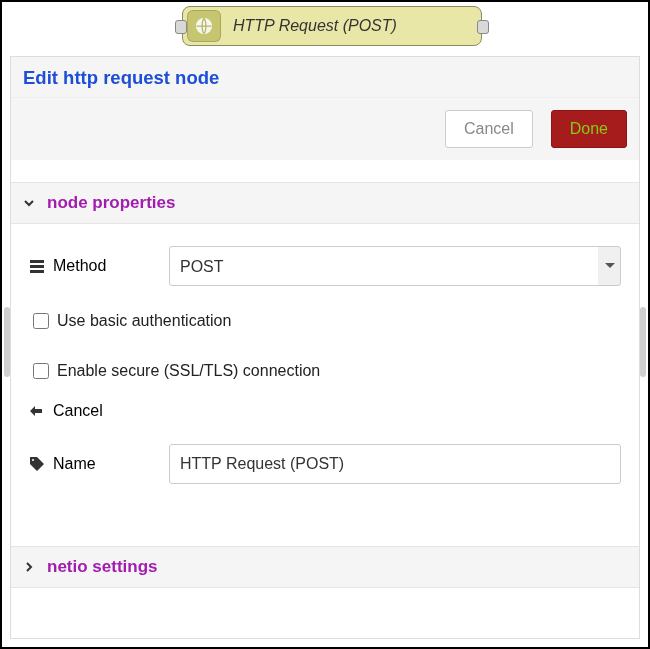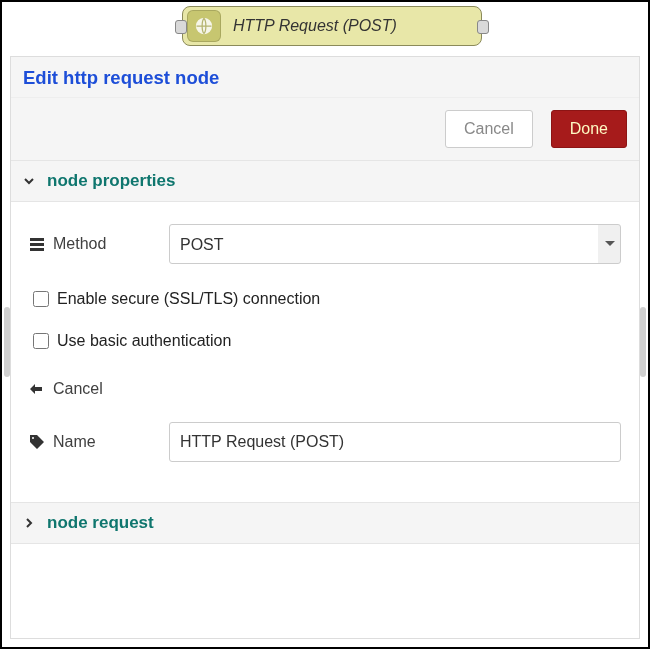--- a/index.html
+++ b/index.html
@@ -88,53 +88,54 @@
     border: 1px solid #ccc;
     background: #fff;
     color: #888;
     cursor: pointer;
     display: inline-flex;
     align-items: center;
   }
   .btn.primary {
     background: #a61b1b;
     border-color: #8c1414;
-    color: #fef9c3;
+    color: #84cc16;
   }
   .spacer { flex: 1; }
 
   .section-header {
     display: flex;
     align-items: center;
     padding: 10px 12px;
     font-size: 17px;
     font-weight: bold;
-    color: #0f766e;
+    color: #a21caf;
     background: #f5f5f5;
     border-top: 1px solid #e5e5e5;
     border-bottom: 1px solid #e5e5e5;
     cursor: pointer;
+    margin-top: 22px;
   }
   .chev { width: 14px; display: inline-flex; margin-right: 10px; color: #444; }
 
   .form {
     padding: 22px 18px 32px 18px;
     background: #fff;
   }
   .row {
     display: flex;
     align-items: center;
     margin-bottom: 24px;
   }
   .label-cell {
     width: 140px;
     display: flex;
     align-items: center;
     font-size: 16px;
-    color: #404040;
+    color: #000000;
   }
   .label-cell .ficon { width: 16px; height: 16px; margin-right: 8px; color: #333; display:inline-flex; align-items:center; justify-content:center;}
   .field-cell { flex: 1; }
   select, input[type=text] {
     width: 100%;
     height: 40px;
     border: 1px solid #ccc;
     border-radius: 3px;
     padding: 0 10px;
     font-size: 16px;
@@ -232,28 +233,28 @@
           <span>Method</span>
         </div>
         <div class="field-cell">
           <div class="select-wrap">
             <select value="POST"><option>POST</option></select>
           </div>
         </div>
       </div>
 
 
+      <div class="check-row" style="margin-bottom:28px">
+        <input type="checkbox" style="">
+        <span>Use basic authentication</span>
+      </div>
+
       <div class="check-row">
         <input type="checkbox" style="">
         <span>Enable secure (SSL/TLS) connection</span>
-      </div>
-
-      <div class="check-row" style="margin-bottom:28px">
-        <input type="checkbox" style="">
-        <span>Use basic authentication</span>
       </div>
 
       <div class="row">
         <div class="label-cell">
           <span class="ficon">
             <svg viewBox="0 0 16 16" width="16" height="16" fill="#333">
                 <path d="M6 3L1 8l5 5V10h7V6H6z"></path>
               </svg>
           </span>
           <span>Cancel</span>
@@ -275,17 +276,17 @@
       </div>
 
     </div>
 
     <div class="section-header">
       <span class="chev">
         <svg width="12" height="12" viewBox="0 0 12 12">
             <path d="M4 2l4 4-4 4" fill="none" stroke="#333" stroke-width="2"></path>
           </svg>
       </span>
-      <span>node request</span>
+      <span>netio settings</span>
     </div>
 
   </div>
 </div>
 
 </body></html>

